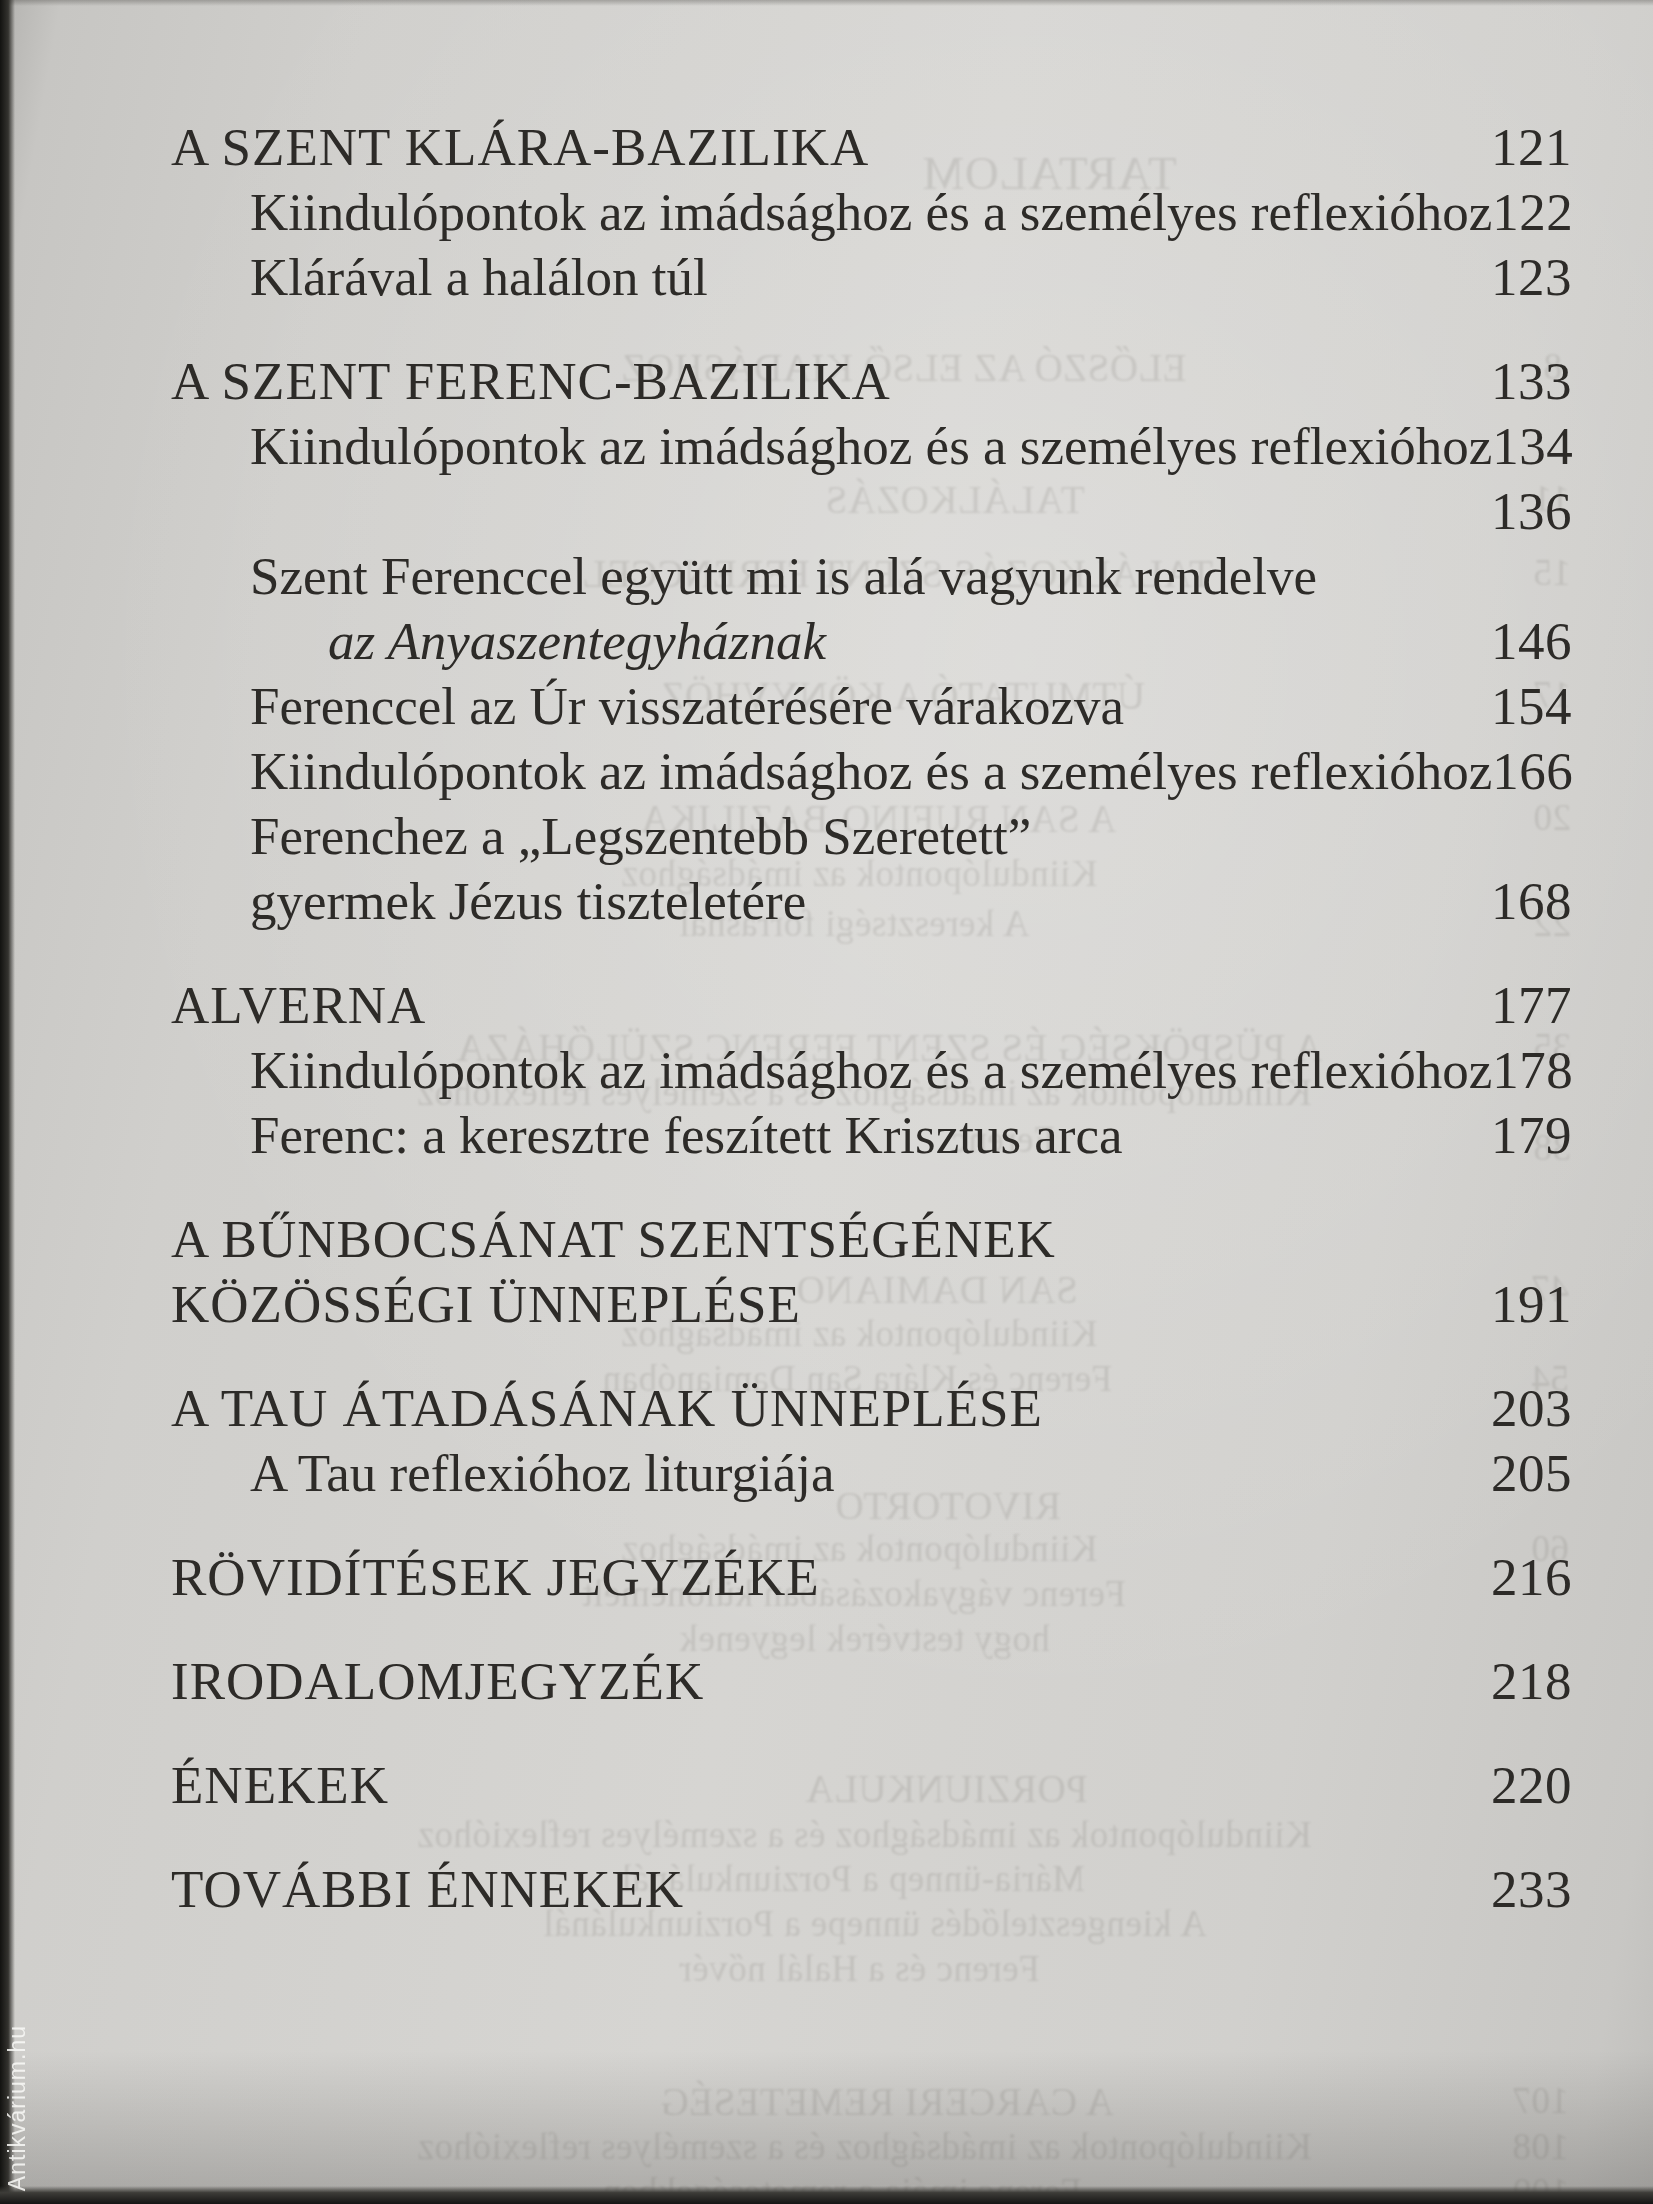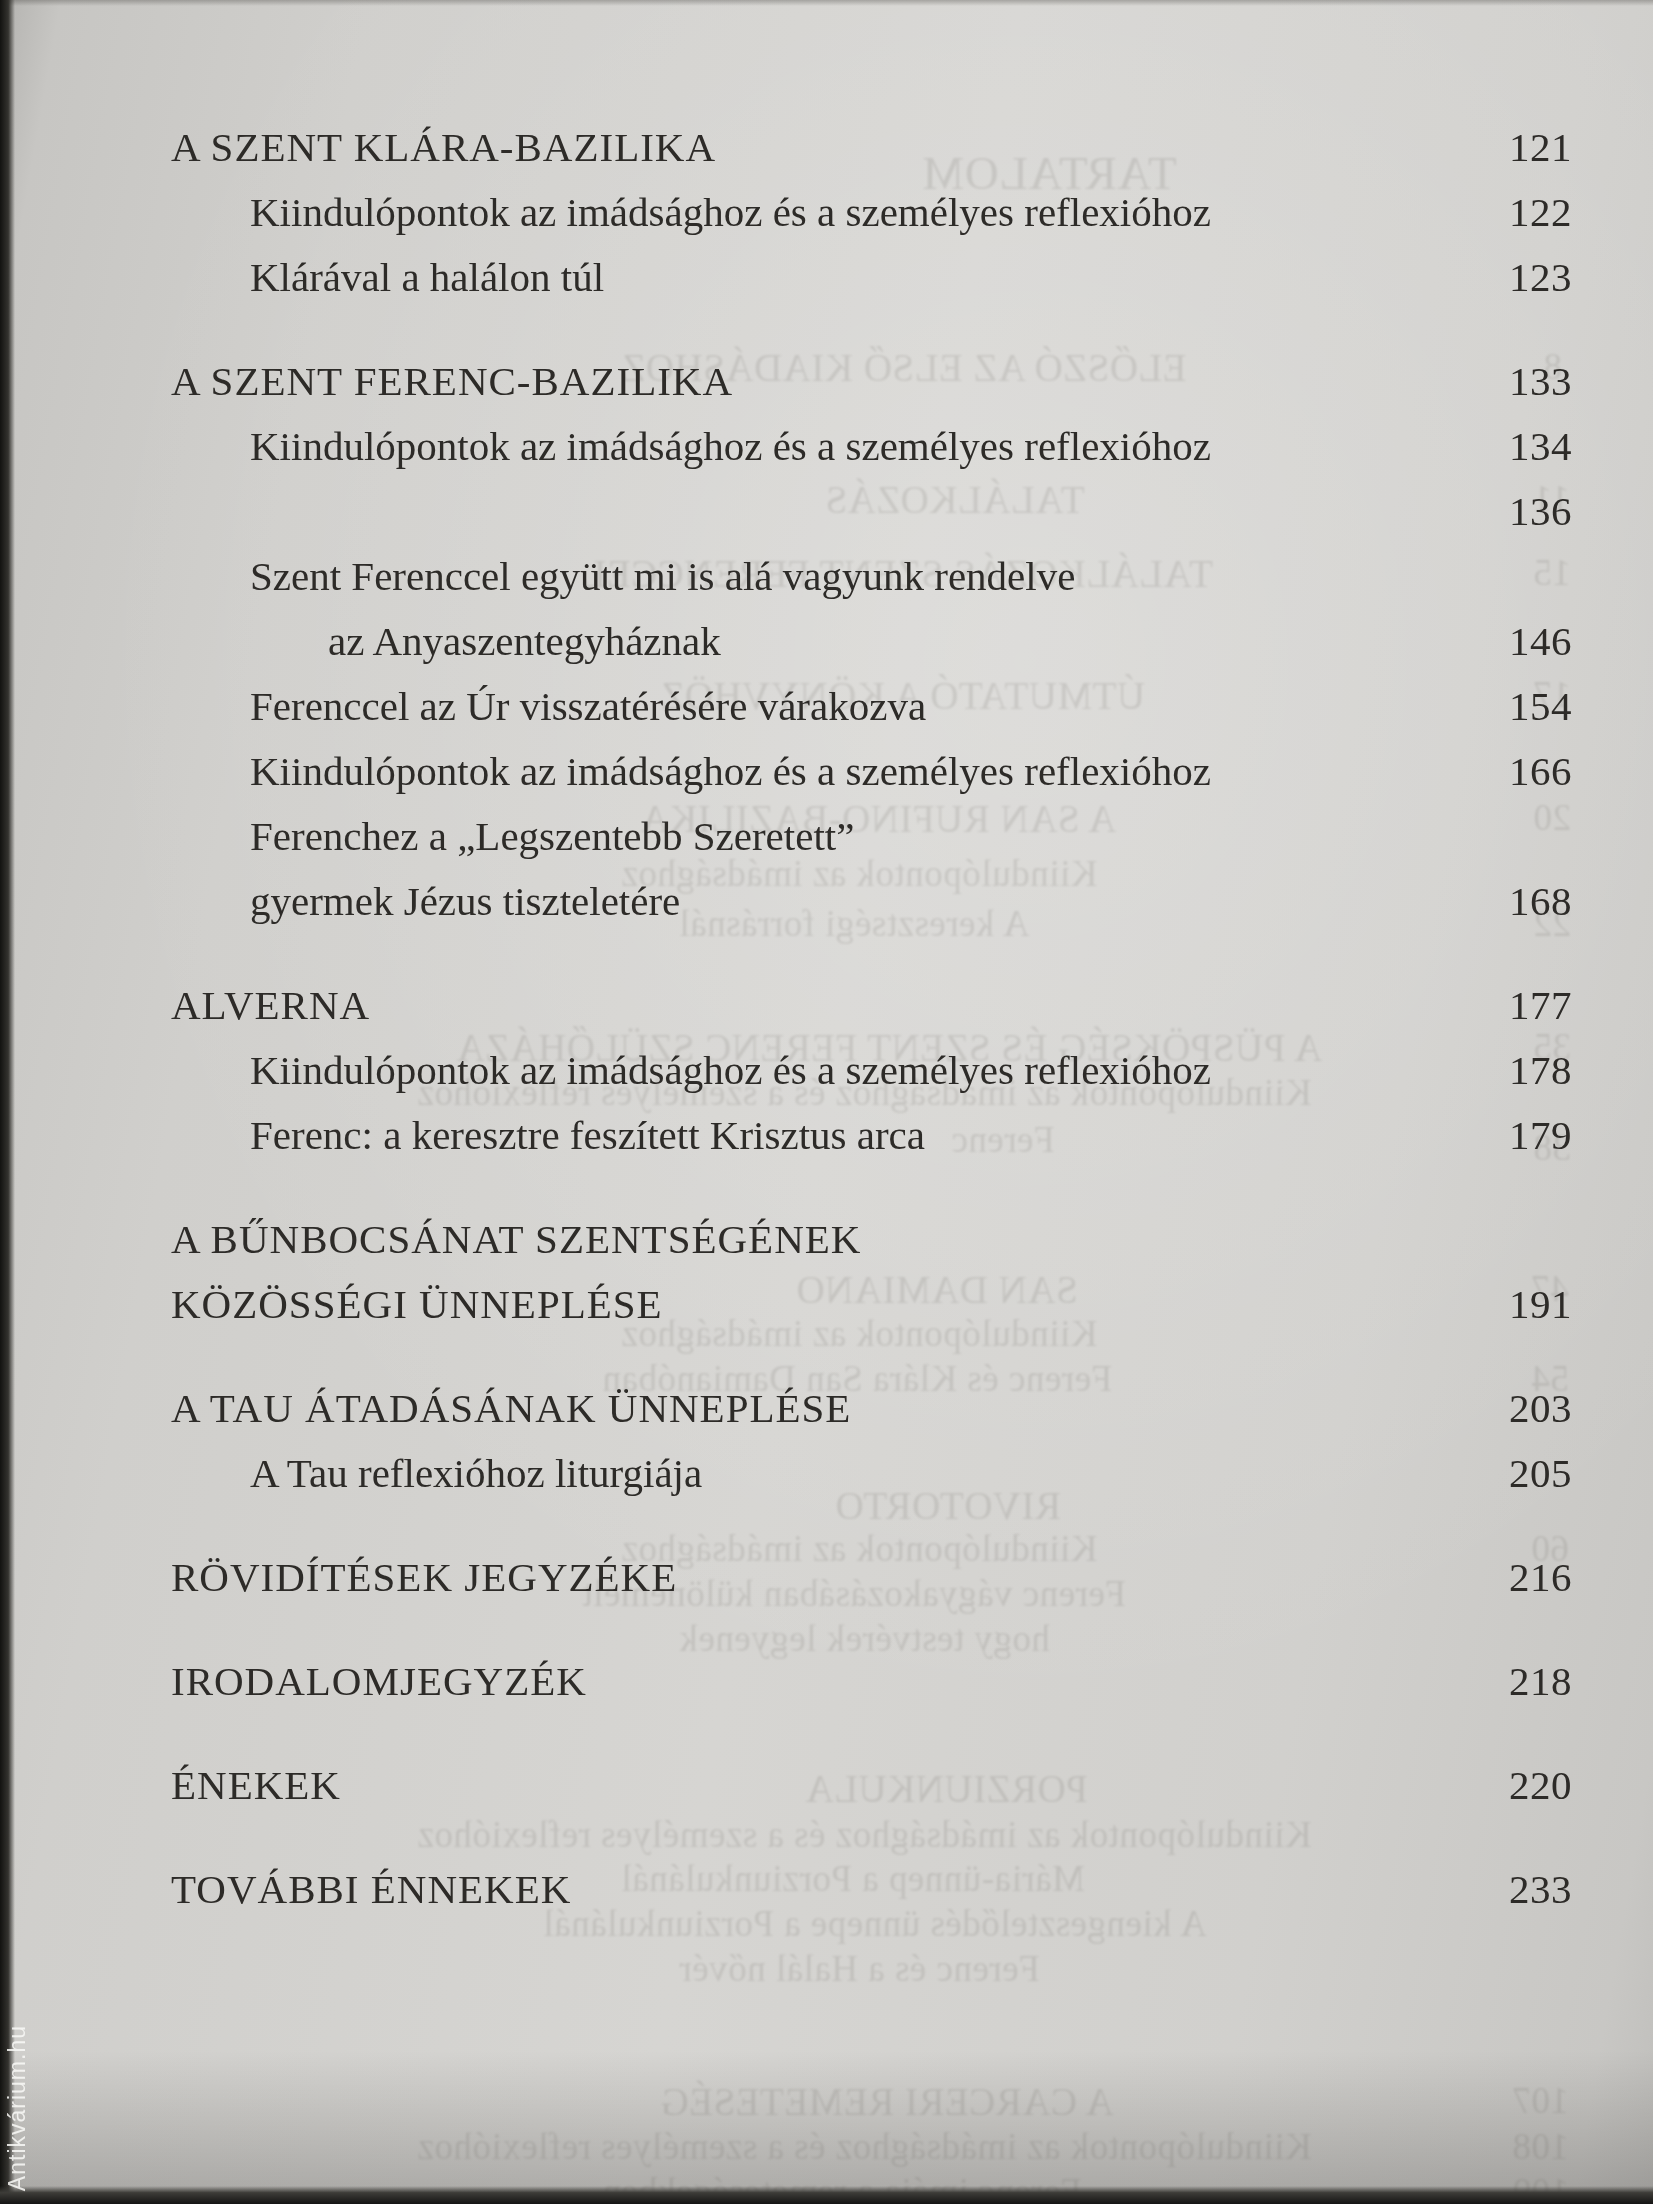--- a/index.html
+++ b/index.html
@@ -45,27 +45,27 @@
 
   
   .toc {
     position: absolute; left: 0; top: 115px; right: 82px;
   }
   .row {
     display: flex;
     align-items: flex-end;
     height: 65px;
     line-height: 65px;
-    font-size: 41px;
+    font-size: 53px;
   }
   .row.gap { margin-top: 39px; }
   .row .t { white-space: pre; }
   .row.lvl0 .t { padding-left: 171px; letter-spacing: 1px; }
   .row.lvl1 .t { padding-left: 250px; }
-  .row.lvl2 .t { padding-left: 328px; }
+  .row.lvl2 .t { padding-left: 328px; font-style: italic; }
   .row .num { margin-left: auto; letter-spacing: 0.5px; }
 
   .watermark {
     position: absolute;
     left: 3.9px; bottom: 13.6px;
     writing-mode: vertical-rl;
     transform: rotate(180deg);
     font-family: "Liberation Sans", sans-serif;
     font-size: 23px;
     letter-spacing: 1px;

